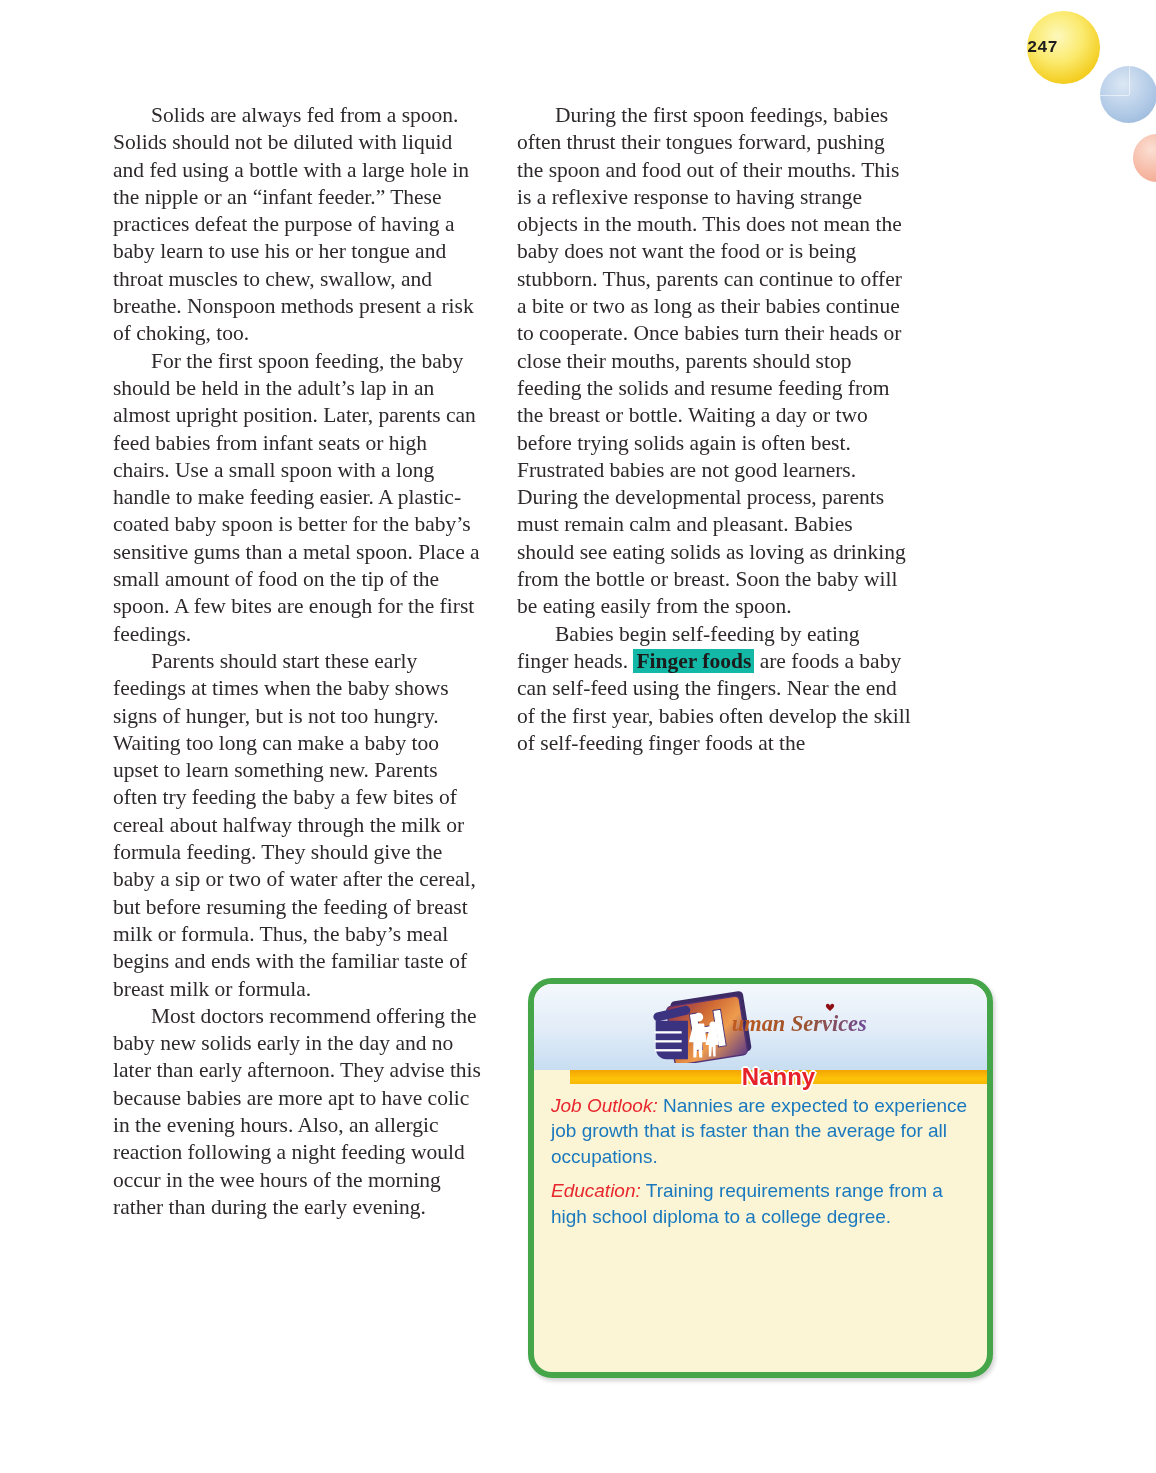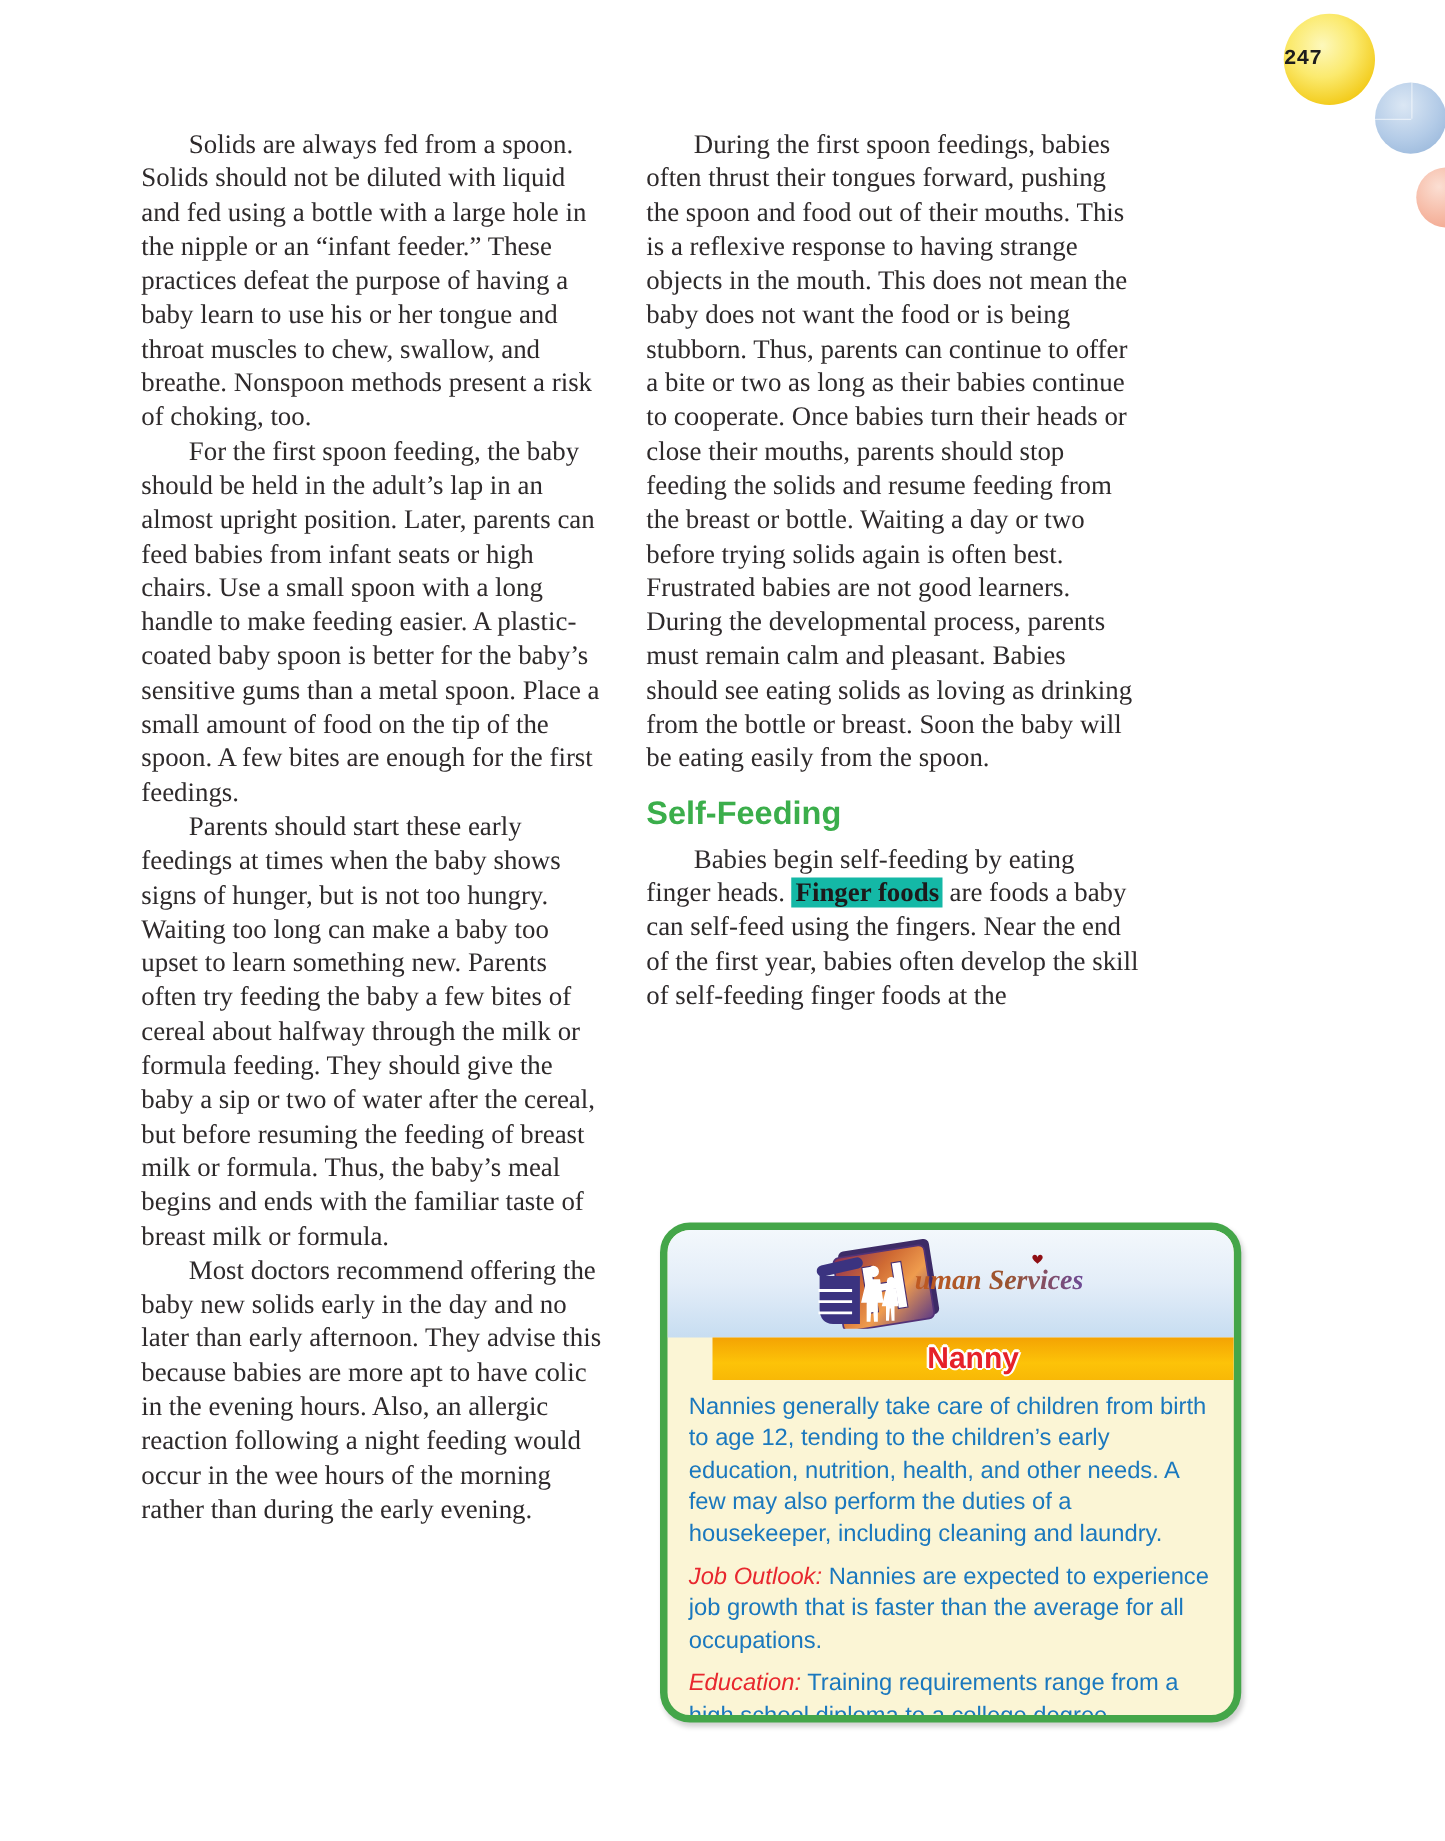--- a/index.html
+++ b/index.html
@@ -55,21 +55,21 @@
     position:absolute;left:528px;top:978px;width:465px;height:400px;
     box-sizing:border-box;border:6px solid #44a649;border-radius:24px;
     overflow:hidden;background:#fbf5d5;
     box-shadow:2px 3px 4px rgba(0,0,0,0.18);
   }
   .career-logo-area{
     height:86px;display:flex;align-items:center;justify-content:center;
     background:linear-gradient(180deg,#f3f8fc 0%,#e3edf8 50%,#c7ddf1 100%);
   }
   .career-title-bar{
-    height:34px;display:flex;align-items:center;justify-content:center;
+    height:14px;display:flex;align-items:center;justify-content:center;
     background:linear-gradient(180deg,#f4a303 0%,#fdc308 60%,#f8b806 100%);
     margin-left:36px;
   }
   .career-title{
     font-family:"Liberation Sans",sans-serif;font-weight:bold;font-size:24px;color:#e62129;
     text-shadow:-2px 0 0 #fff,2px 0 0 #fff,0 -2px 0 #fff,0 2px 0 #fff,
                 -1px -1px 0 #fff,1px -1px 0 #fff,-1px 1px 0 #fff,1px 1px 0 #fff;
   }
   .career-body{
     padding:9px 17px 0 17px;
@@ -95,21 +95,20 @@
 
   <div class="col col-left">
     <p>Solids are always fed from a spoon. Solids should not be diluted with liquid and fed using a bottle with a large hole in the nipple or an “infant feeder.” These practices defeat the purpose of having a baby learn to use his or her tongue and throat muscles to chew, swallow, and breathe. Nonspoon methods present a risk of choking, too.</p>
     <p>For the first spoon feeding, the baby should be held in the adult’s lap in an almost upright position. Later, parents can feed babies from infant seats or high chairs. Use a small spoon with a long handle to make feeding easier. A plastic-coated baby spoon is better for the baby’s sensitive gums than a metal spoon. Place a small amount of food on the tip of the spoon. A few bites are enough for the first feedings.</p>
     <p>Parents should start these early feedings at times when the baby shows signs of hunger, but is not too hungry. Waiting too long can make a baby too upset to learn something new. Parents often try feeding the baby a few bites of cereal about halfway through the milk or formula feeding. They should give the baby a sip or two of water after the cereal, but before resuming the feeding of breast milk or formula. Thus, the baby’s meal begins and ends with the familiar taste of breast milk or formula.</p>
     <p>Most doctors recommend offering the baby new solids early in the day and no later than early afternoon. They advise this because babies are more apt to have colic in the evening hours. Also, an allergic reaction following a night feeding would occur in the wee hours of the morning rather than during the early evening.</p>
   </div>
 
   <div class="col col-right">
     <p>During the first spoon feedings, babies often thrust their tongues forward, pushing the spoon and food out of their mouths. This is a reflexive response to having strange objects in the mouth. This does not mean the baby does not want the food or is being stubborn. Thus, parents can continue to offer a bite or two as long as their babies continue to cooperate. Once babies turn their heads or close their mouths, parents should stop feeding the solids and resume feeding from the breast or bottle. Waiting a day or two before trying solids again is often best. Frustrated babies are not good learners. During the developmental process, parents must remain calm and pleasant. Babies should see eating solids as loving as drinking from the bottle or breast. Soon the baby will be eating easily from the spoon.</p>
-    <h2 class="section-heading">Self-Feeding</h2>
     <p><span>Babies begin self-feeding by eating finger heads. </span><mark class="key-term">Finger foods</mark><span> are foods a baby can self-feed using the fingers. Near the end of the first year, babies often develop the skill of self-feeding finger foods at the</span></p>
   </div>
 
   <aside class="career-box">
     <div class="career-logo-area">
       <svg class="hs-logo" viewBox="0 0 240 80" width="215" height="72" aria-hidden="true">
         <defs>
           <linearGradient id="tileg" x1="0" y1="0" x2="1" y2="1">
             <stop offset="0" stop-color="#8c2f57"></stop>
             <stop offset="0.35" stop-color="#cf6a33"></stop>
@@ -148,21 +147,20 @@
 
         <text x="88" y="45" font-family="Liberation Serif, serif" font-style="italic" font-weight="bold" font-size="25" fill="url(#textg)">uman Services</text>
 
         <path transform="translate(193,14) scale(1.15)" d="M4,2.3 C4,0.9 2.9,0 1.9,0 C0.8,0 0,0.9 0,2 C0,4 2.4,5.4 4,7 C5.6,5.4 8,4 8,2 C8,0.9 7.2,0 6.1,0 C5.1,0 4,0.9 4,2.3 Z" fill="#8f0f14"></path>
       </svg>
     </div>
     <div class="career-title-bar">
       <span class="career-title">Nanny</span>
     </div>
     <div class="career-body">
-      <p>Nannies generally take care of children from birth to age 12, tending to the children’s early education, nutrition, health, and other needs. A few may also perform the duties of a housekeeper, including cleaning and laundry.</p>
       <p><span class="career-label">Job Outlook:</span>
         <span>Nannies are expected to experience job growth that is faster than the average for all occupations.</span></p>
       <p><span class="career-label">Education:</span>
         <span>Training requirements range from a high school diploma to a college degree.</span></p>
     </div>
   </aside>
 
 </div>
 
 </body></html>

